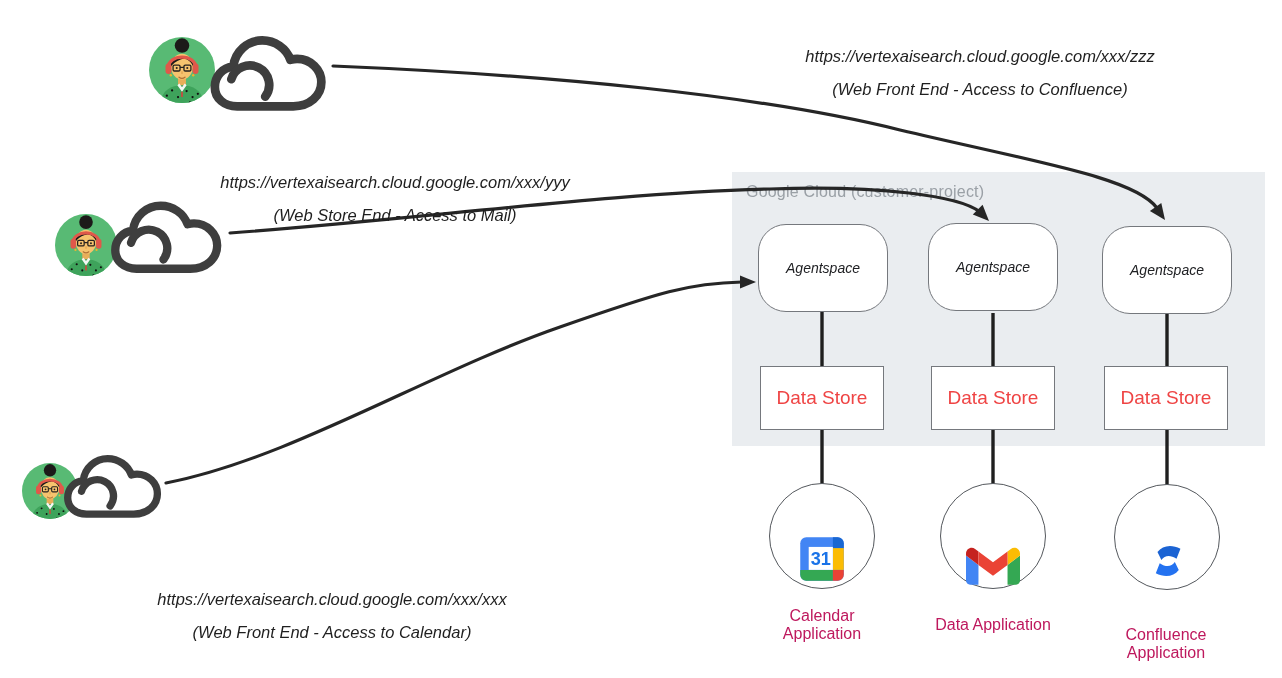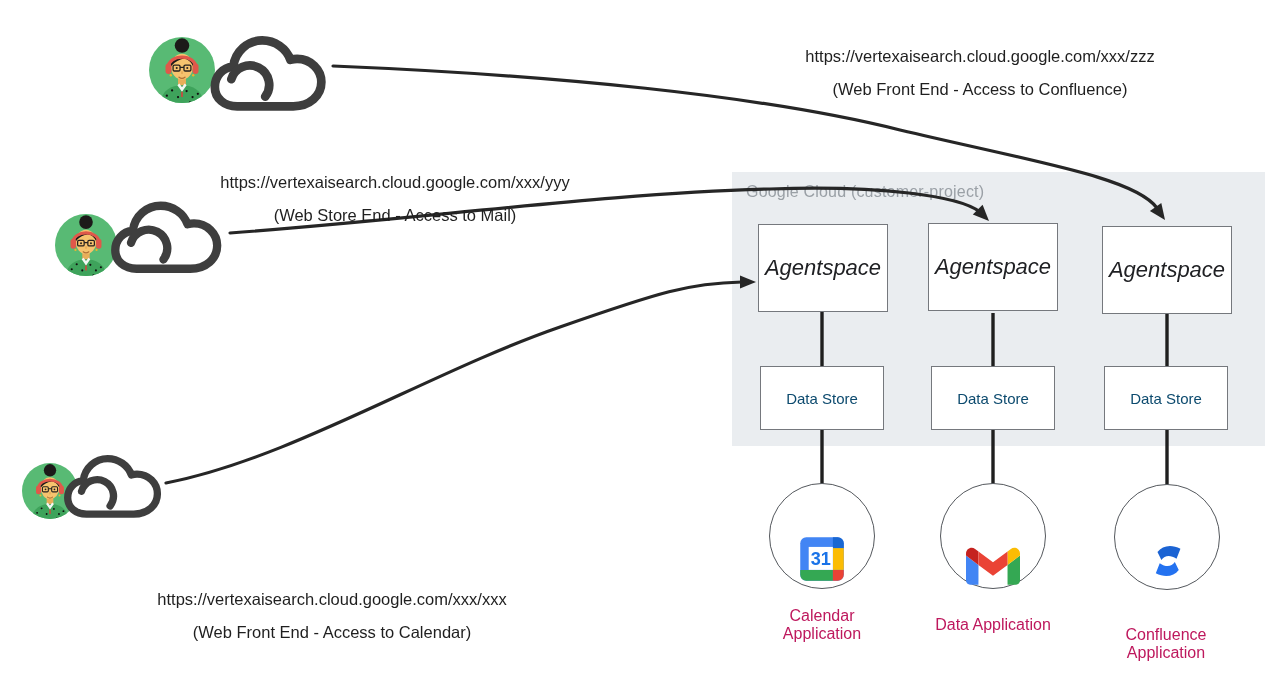--- a/index.html
+++ b/index.html
@@ -16,35 +16,35 @@
   }
   .gcp-label{
     position:absolute;left:14px;top:11px;font-size:16px;color:#9AA0A6;letter-spacing:.2px;
     white-space:nowrap;
   }
   
   .node{
     position:absolute;background:#fff;border:1.5px solid #75787D;z-index:3;
     display:flex;align-items:center;justify-content:center;box-sizing:border-box;
   }
-  .agentspace{width:130px;height:88px;font-style:italic;font-size:22px;color:#202124;}
-  .datastore{width:124px;height:64px;font-size:15px;color:#0c4a6e;}
+  .agentspace{width:130px;height:88px;font-style:italic;font-size:14px;color:#202124;border-radius:28px;}
+  .datastore{width:124px;height:64px;font-size:19px;color:#ef4444;}
   
   .app-circle{
     position:absolute;width:106px;height:106px;border-radius:50%;background:#fff;
     border:1.6px solid #54585D;z-index:3;display:flex;align-items:flex-end;justify-content:center;
     box-sizing:border-box;
   }
   .app-label{
     position:absolute;width:120px;text-align:center;font-size:16px;line-height:18px;
     color:#be185d;z-index:3;
   }
   
   .url-block{position:absolute;width:480px;text-align:center;font-size:16.5px;line-height:33px;z-index:2;}
-  .url-block div{white-space:nowrap;}
+  .url-block div{white-space:nowrap;font-style:italic;}
   
   .user{position:absolute;z-index:2;}
   .avatar{
     position:absolute;border-radius:50%;overflow:hidden;background:#58BA74;
   }
   .avatar svg{display:block;width:100%;height:100%;}
   .cloud{position:absolute;}
 </style>
 </head>
 <body>

